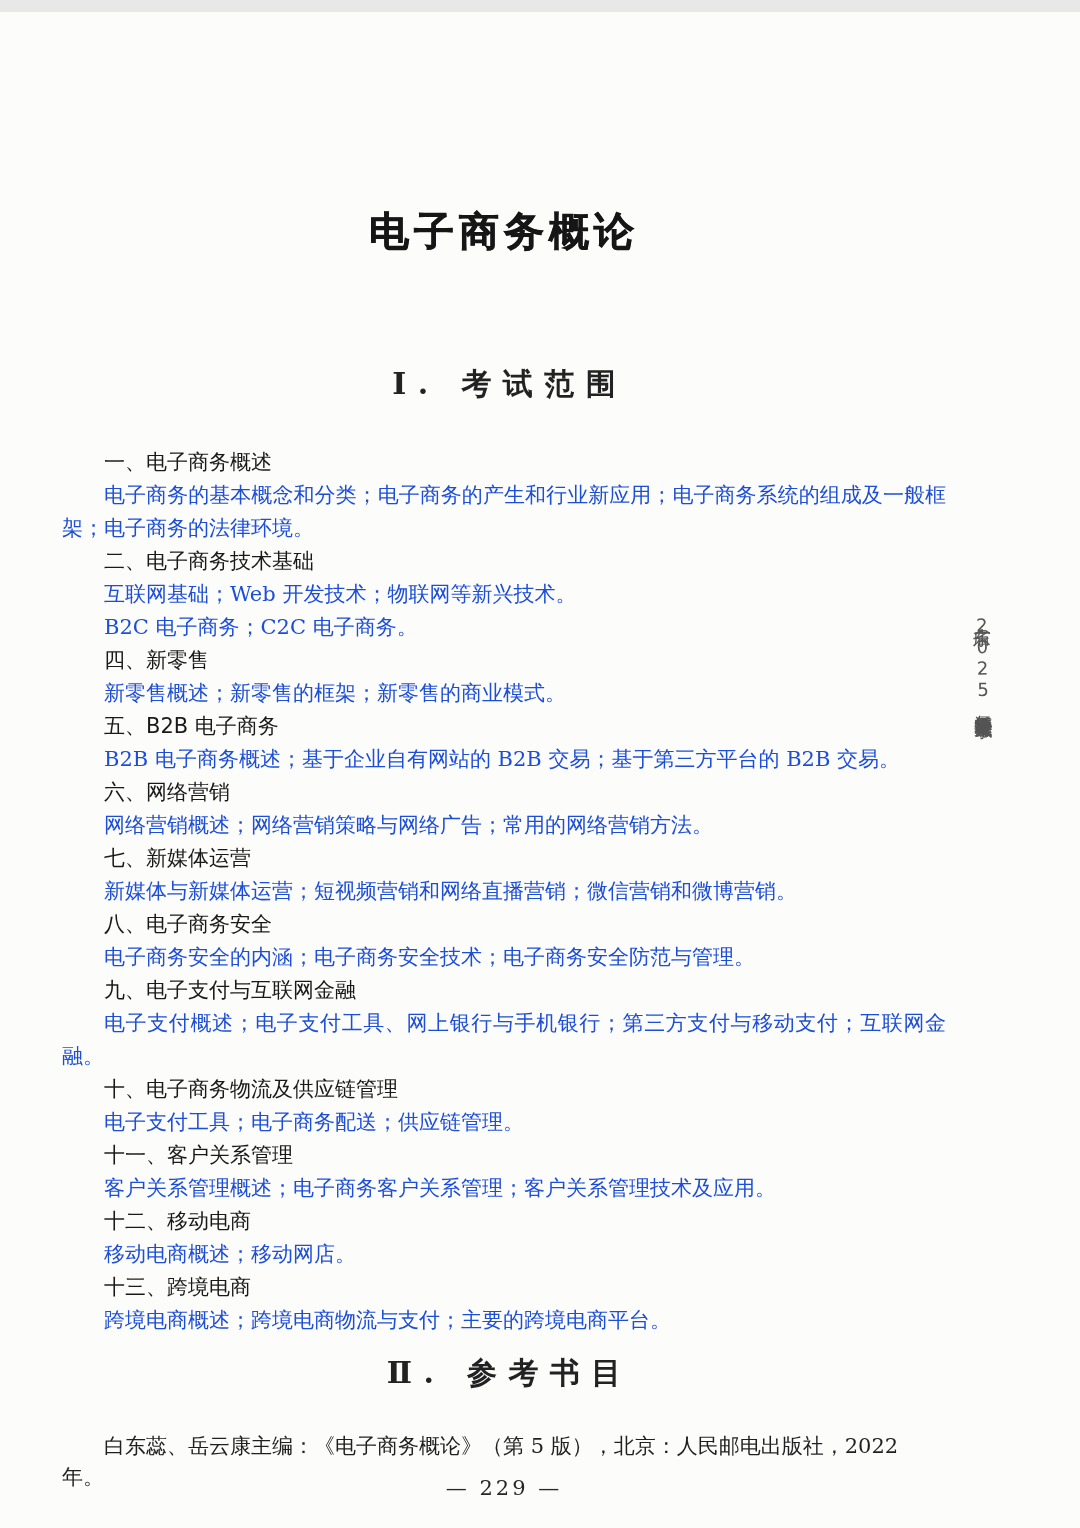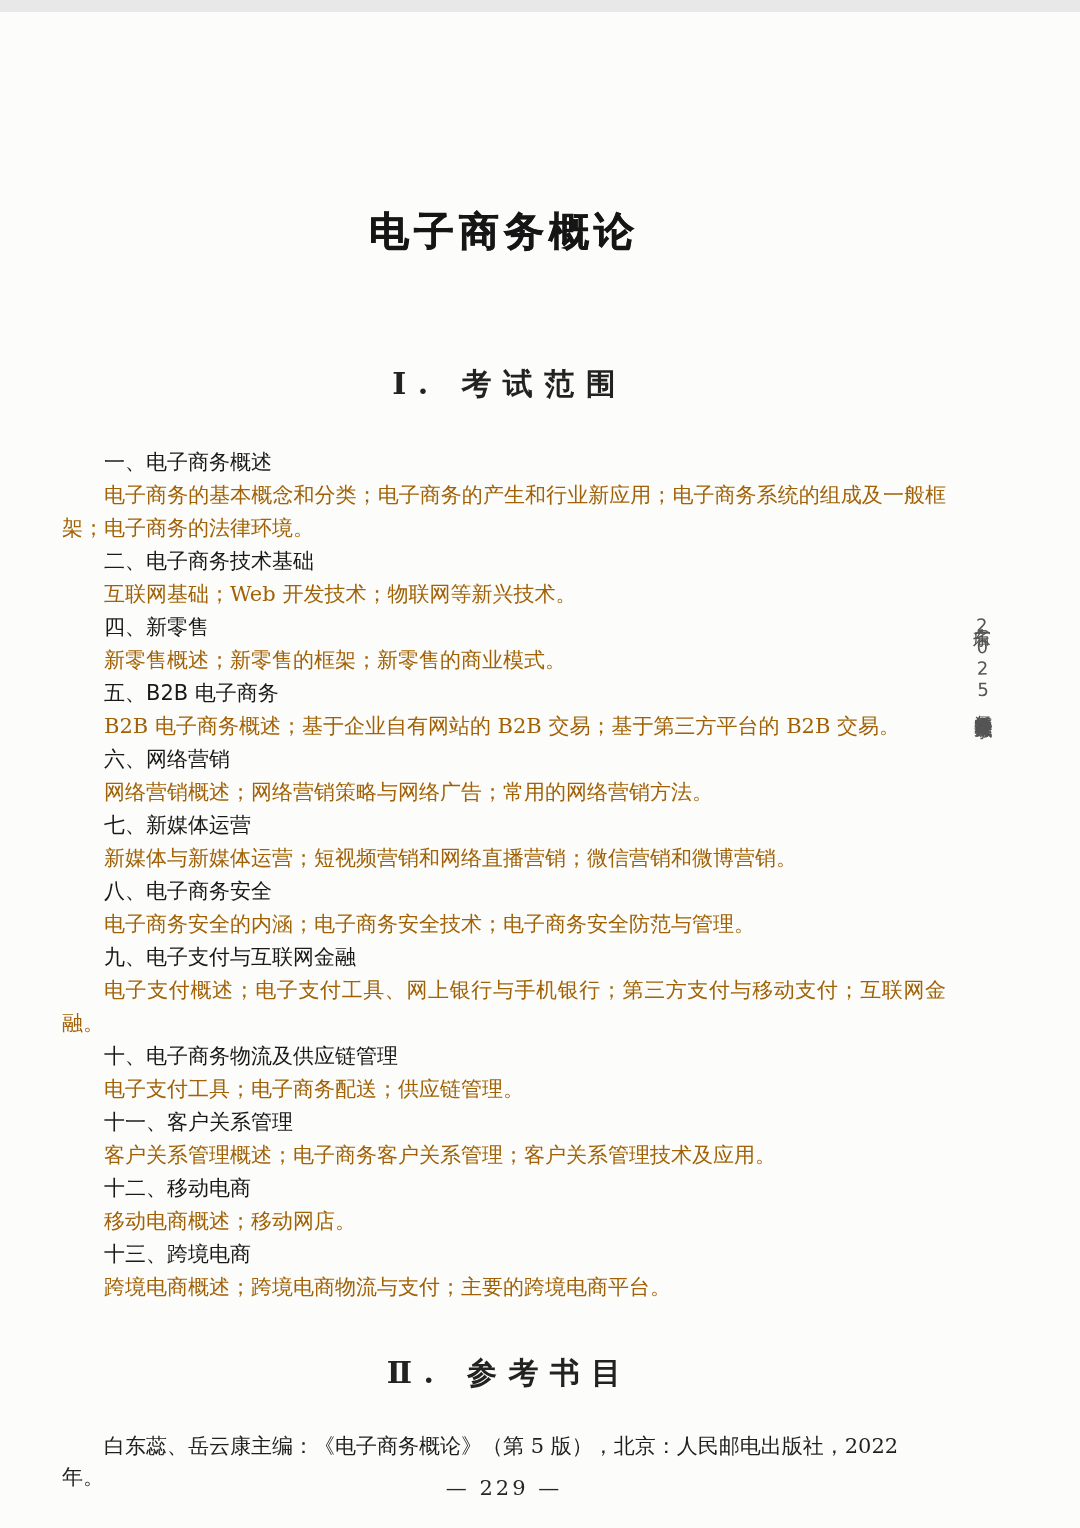--- a/index.html
+++ b/index.html
@@ -60,21 +60,21 @@
     font-size: 21px;
     text-indent: 2em;
     text-align: justify;
   }
   .topic-title {
     font-family: "DejaVu Sans", "Liberation Sans", sans-serif;
     font-weight: 400;
     color: #191919;
   }
   .topic-content {
-    color: #a16207;
+    color: #1d4ed8;
   }
 
   
   .reference {
     position: absolute;
     top: 1419px;
     left: 62px;
     width: 884px;
     margin: 0;
     font-size: 21px;
@@ -123,20 +123,21 @@
   <div class="scope">
     <div>
       <p class="topic-title">一、电子商务概述</p>
       <p class="topic-content">电子商务的基本概念和分类；电子商务的产生和行业新应用；电子商务系统的组成及一般框架；电子商务的法律环境。</p>
     </div>
     <div>
       <p class="topic-title">二、电子商务技术基础</p>
       <p class="topic-content">互联网基础；Web 开发技术；物联网等新兴技术。</p>
     </div>
     <div>
+      <p class="topic-content">B2C 电子商务；C2C 电子商务。</p>
     </div>
     <div>
       <p class="topic-title">四、新零售</p>
       <p class="topic-content">新零售概述；新零售的框架；新零售的商业模式。</p>
     </div>
     <div>
       <p class="topic-title">五、B2B 电子商务</p>
       <p class="topic-content">B2B 电子商务概述；基于企业自有网站的 B2B 交易；基于第三方平台的 B2B 交易。</p>
     </div>
     <div>

